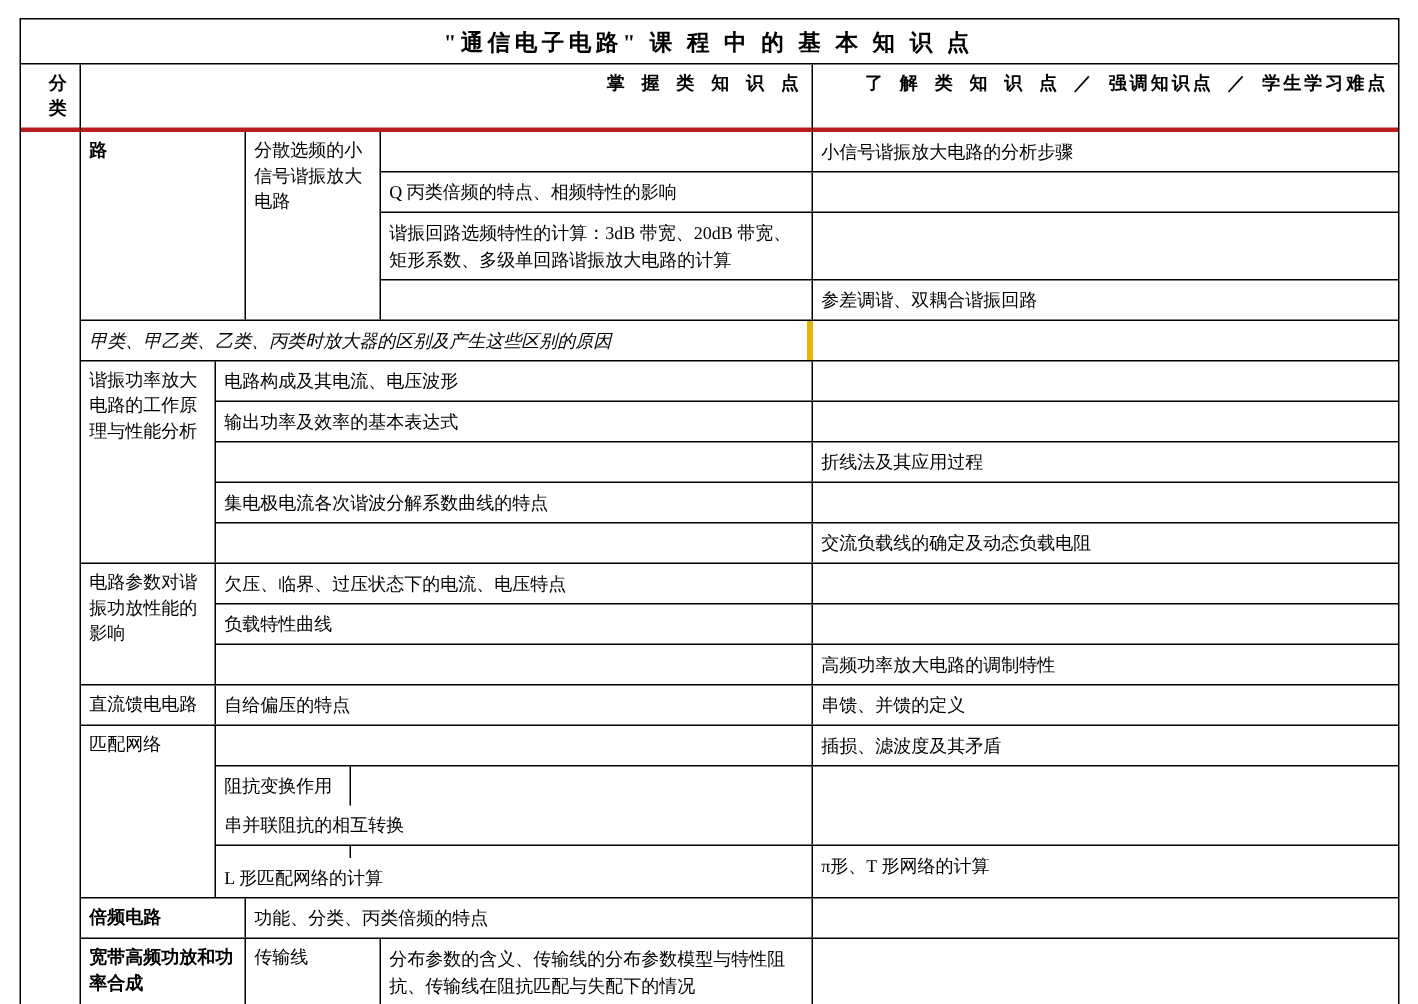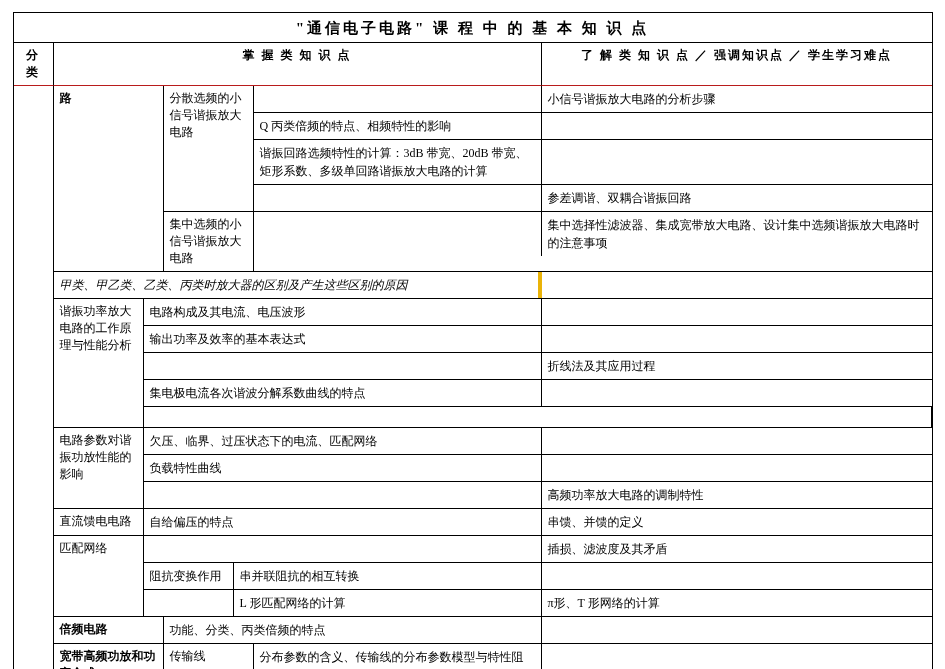--- a/index.html
+++ b/index.html
@@ -18,25 +18,26 @@
     .title-row {
       text-align: center;
       font-weight: bold;
       font-size: 15px;
       letter-spacing: 3px;
       padding: 6px 0 4px;
       border-bottom: 1px solid #000;
     }
     .header-row { display: flex; }
     .header-row .h-cell {
-      border-bottom: 1px solid #b91c1c;
-      padding: 4px 6px;
-      text-align: center;
+      border-bottom: 3px solid #b91c1c;
+      padding: 4px 6px;
+      text-align: right;
       font-weight: bold;
       letter-spacing: 2px;
+      font-family: Liberation Mono, monospace;
     }
     .h-cat   { width: 40px;  border-right: 1px solid #000; }
     .h-master{ flex: 1;      border-right: 1px solid #000; }
     .h-under { width: 390px; }
 
     .body { display: flex; }
     .col-cat {
       width: 40px;
       border-right: 1px solid #000;
     }
@@ -68,21 +69,21 @@
     .row { display: flex; border-bottom: 1px solid #000; }
     .row:last-child { border-bottom: none; justify-content: flex-end; }
     .cell {
       padding: 4px 6px;
       line-height: 1.5;
     }
     .cell-master { flex: 1; border-right: 1px solid #000; }
     .cell-under  { width: 390px; }
 
     
-    .row.split .cell-master { display: flex; padding: 0; }
+    .row.split .cell-master { display: flex; padding: 0; flex-direction: column; }
     .row.split .m-left  { width: 90px; border-right: 1px solid #000; padding: 4px 6px; }
     .row.split .m-right { flex: 1; padding: 4px 6px; }
 
     .row .cell.empty { min-height: 20px; }
     .tall { min-height: 40px; }
   </style>
 </head>
 <body>
 
 <div class="page">
@@ -120,29 +121,20 @@
                   <div class="cell cell-master tall">谐振回路选频特性的计算：3dB 带宽、20dB 带宽、矩形系数、多级单回路谐振放大电路的计算</div>
                   <div class="cell cell-under empty"></div>
                 </div>
                 <div class="row">
                   <div class="cell cell-master empty"></div>
                   <div class="cell cell-under">参差调谐、双耦合谐振回路</div>
                 </div>
               </div>
             </div>
 
-            <div class="sub">
-              <div class="sub-label tall">集中选频的小信号谐振放大电路</div>
-              <div class="sub-body">
-                <div class="row">
-                  <div class="cell cell-master empty tall"></div>
-                  <div class="cell cell-under tall">集中选择性滤波器、集成宽带放大电路、设计集中选频谐振放大电路时的注意事项</div>
-                </div>
-              </div>
-            </div>
 
           </div>
         </div>
       </div>
 
       <div class="sec">
         <div class="sec-inner">
           <div class="sec-body">
 
             <div class="sub" style="border-bottom:1px solid #000;">
@@ -166,29 +158,30 @@
                 <div class="row">
                   <div class="cell cell-master empty"></div>
                   <div class="cell cell-under">折线法及其应用过程</div>
                 </div>
                 <div class="row">
                   <div class="cell cell-master">集电极电流各次谐波分解系数曲线的特点</div>
                   <div class="cell cell-under empty"></div>
                 </div>
                 <div class="row">
                   <div class="cell cell-master empty"></div>
+                  <div class="cell cell-under">交流负载线的确定及动态负载电阻</div>
                 </div>
               </div>
             </div>
 
             <div class="sub">
               <div class="sub-label tall">电路参数对谐振功放性能的影响</div>
               <div class="sub-body">
                 <div class="row">
-                  <div class="cell cell-master">欠压、临界、过压状态下的电流、匹配网络</div>
+                  <div class="cell cell-master">欠压、临界、过压状态下的电流、电压特点</div>
                   <div class="cell cell-under empty"></div>
                 </div>
                 <div class="row">
                   <div class="cell cell-master">负载特性曲线</div>
                   <div class="cell cell-under empty"></div>
                 </div>
                 <div class="row">
                   <div class="cell cell-master empty"></div>
                   <div class="cell cell-under">高频功率放大电路的调制特性</div>
                 </div>

